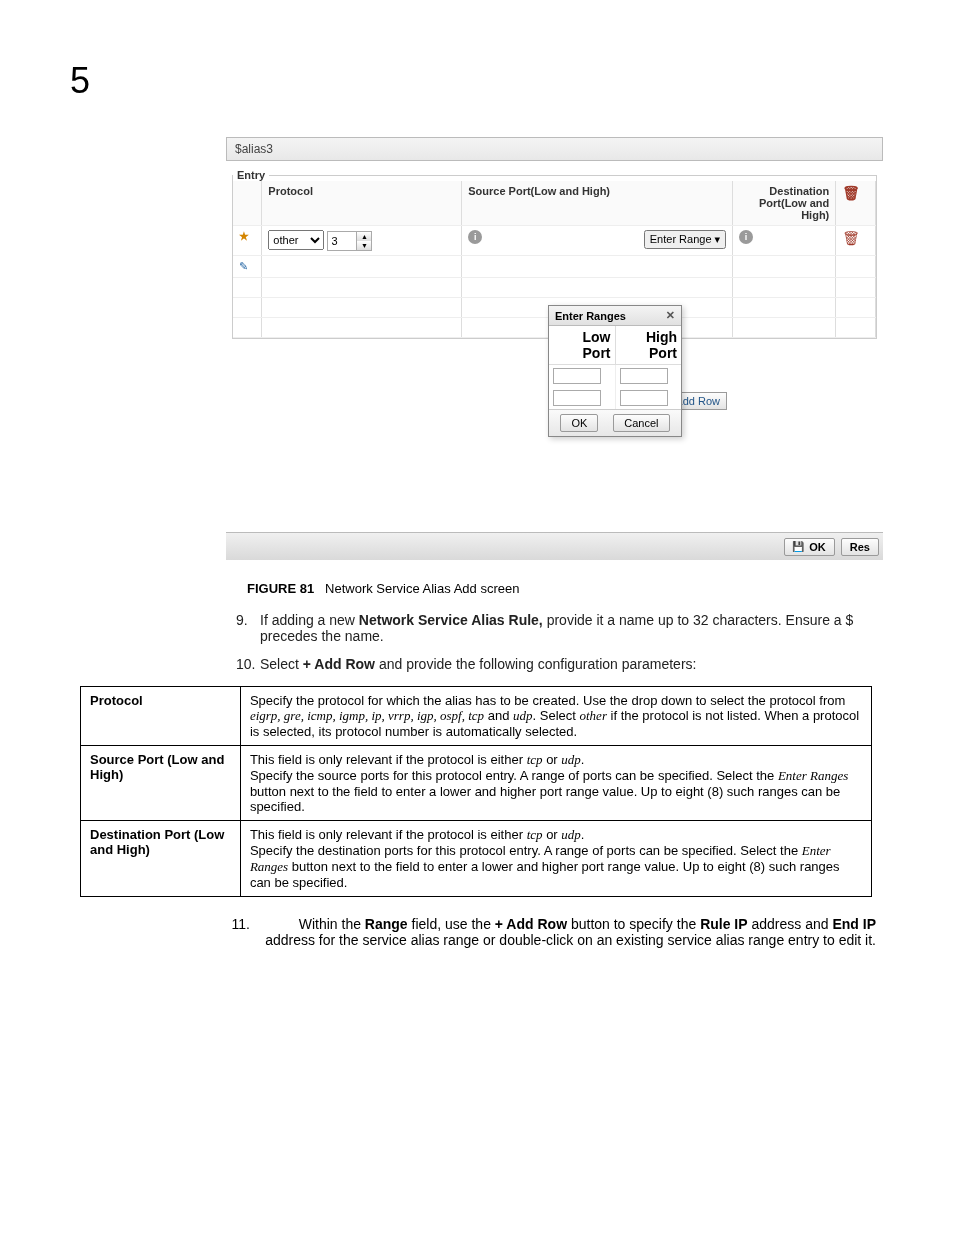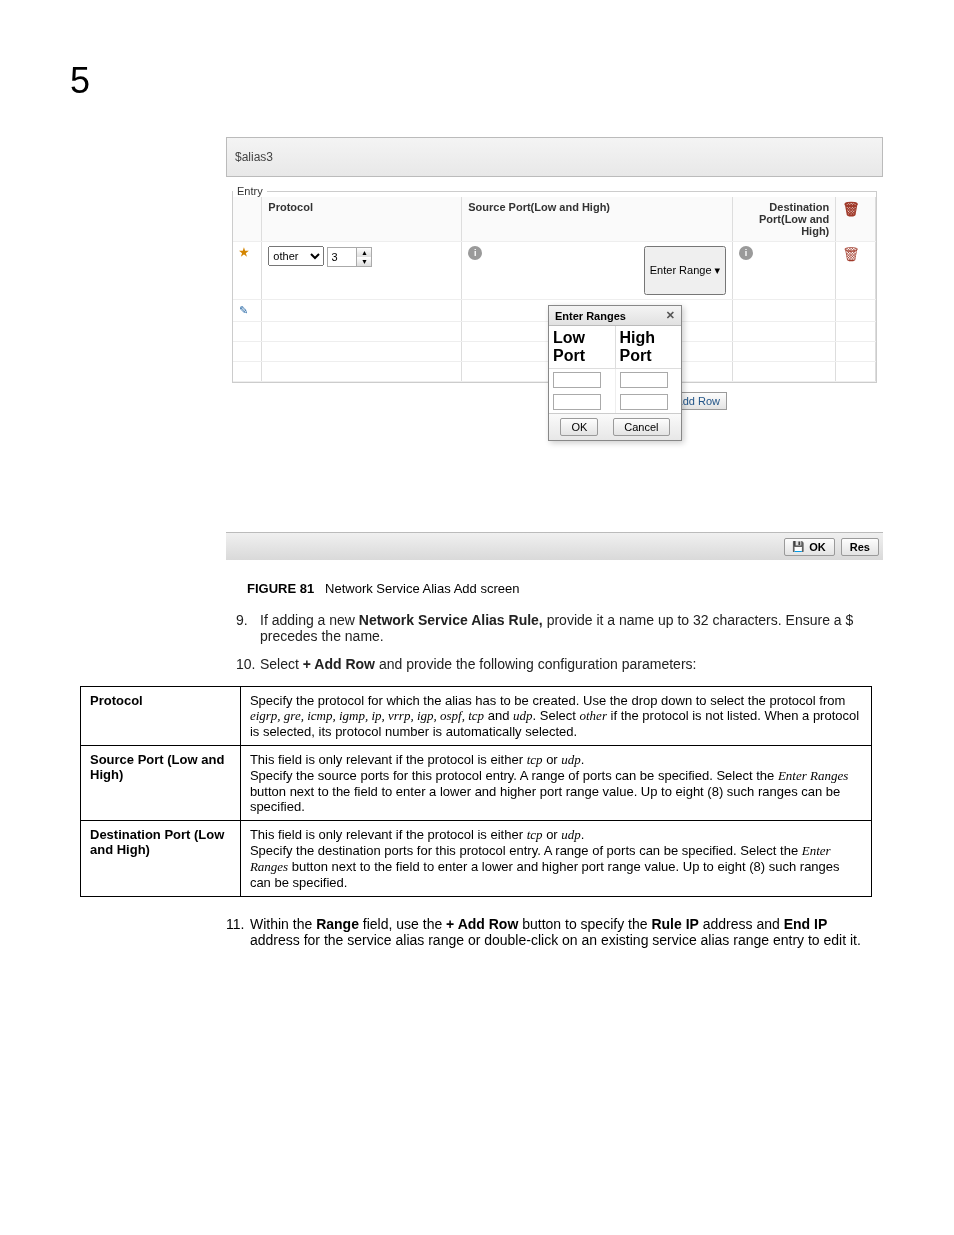--- a/index.html
+++ b/index.html
@@ -34,34 +34,34 @@
     border-bottom: none;
     font-size: 12px;
     font-weight: bold;
     padding: 4px 8px;
     color: #333;
   }
   .panel-subheader {
     background: linear-gradient(#f4f4f4, #e8e8e8);
     border: 1px solid #bbb;
     font-size: 12px;
-    padding: 12px 8px;
+    padding: 4px 8px;
     color: #444;
   }
   .entry-fieldset {
     border: 1px solid #ccc;
     margin: 8px 6px 0 6px;
     padding: 0 0 0 0;
     font-size: 11px;
     color: #333;
   }
   .entry-fieldset legend {
     padding: 0 4px;
     font-size: 11px;
-    font-weight: normal;
+    font-weight: bold;
     color: #333;
   }
   .entry-table {
     border-collapse: collapse;
     width: 100%;
     font-size: 11px;
   }
   .entry-table th, .entry-table td {
     border-right: 1px solid #ddd;
     border-bottom: 1px solid #eee;
@@ -117,21 +117,21 @@
     border-radius: 50%;
     background: #9a9a9a;
     color: #fff;
     font-size: 9px;
     font-weight: bold;
     align-items: center;
     justify-content: center;
   }
   .enter-range-btn {
     font-size: 11px;
-    padding: 16px 4px;
+    padding: 1px 4px;
     cursor: pointer;
   }
   .trash-icon {
     color: #a03a2a;
     font-size: 14px;
     cursor: pointer;
   }
   .range-popover {
     position: absolute;
     top: 168px;
@@ -153,23 +153,24 @@
     font-weight: bold;
   }
   .pop-close { cursor: pointer; font-weight: bold; color: #555; }
   .pop-cols {
     display: flex;
     border-bottom: 1px solid #ddd;
   }
   .pop-cols > div {
     flex: 1;
     padding: 3px 4px;
-    font-size: 16px;
+    font-size: 14px;
     font-weight: bold;
     border-right: 1px solid #ddd;
+    text-align: right;
   }
   .pop-cols > div:last-child { border-right: none; }
   .pop-inputs-row { display: flex; }
   .pop-inputs-row > div { flex:1; padding:3px 4px; border-right:1px solid #eee; }
   .pop-inputs-row > div:last-child { border-right:none; }
   .pop-inputs-row input { width: 48px; border:1px solid #aaa; font-size:10px; height:16px; }
   .pop-foot {
     border-top: 1px solid #ccc;
     padding: 4px;
     background: linear-gradient(#fafafa,#e7e7e7);
@@ -261,20 +262,21 @@
     width: 160px;
   }
   .param-table td { width: 632px; }
   .italic { font-style: italic; font-family: Liberation Serif, serif; }
   .steps2 {
     position: absolute;
     top: 916px;
     left: 226px;
     width: 650px;
     font-size: 14px;
+    text-align: right;
   }
   .entry-row-empty td { height: 20px; }
 </style>
 </head>
 <body>
 
 <div class="page-number">5</div>
 
 <div class="panel-wrap">
   <div class="panel-subheader">$alias3</div>

